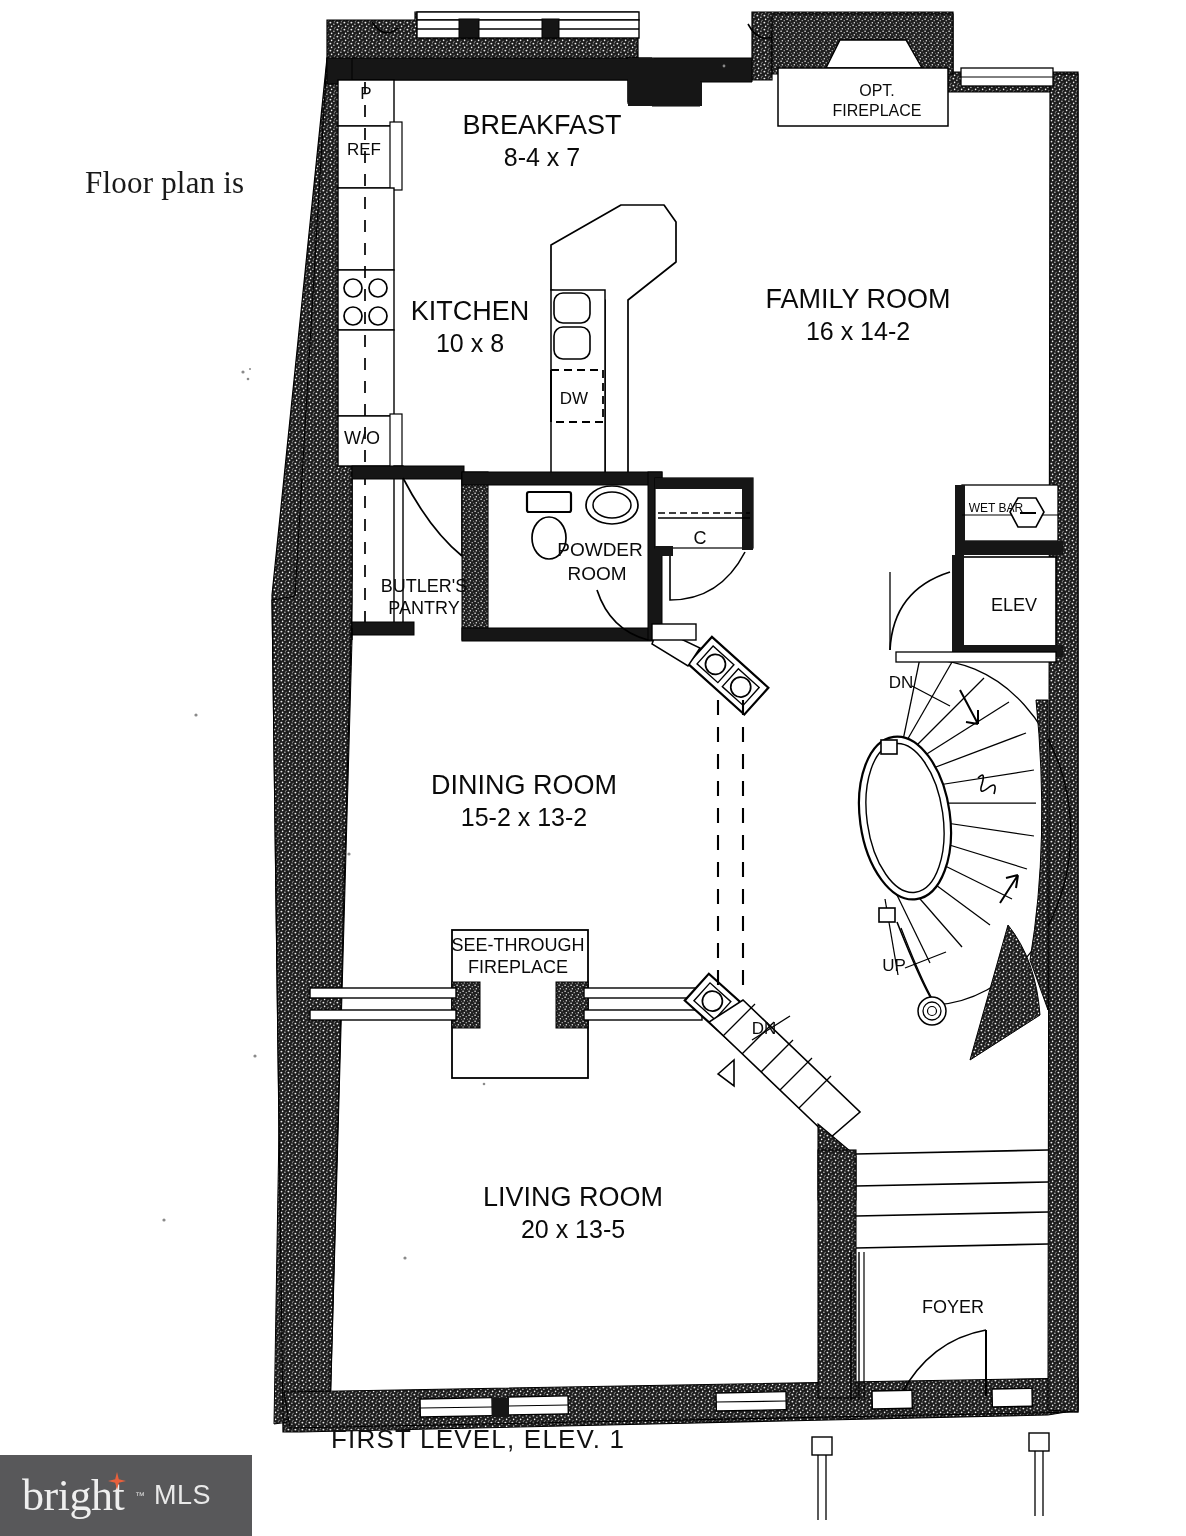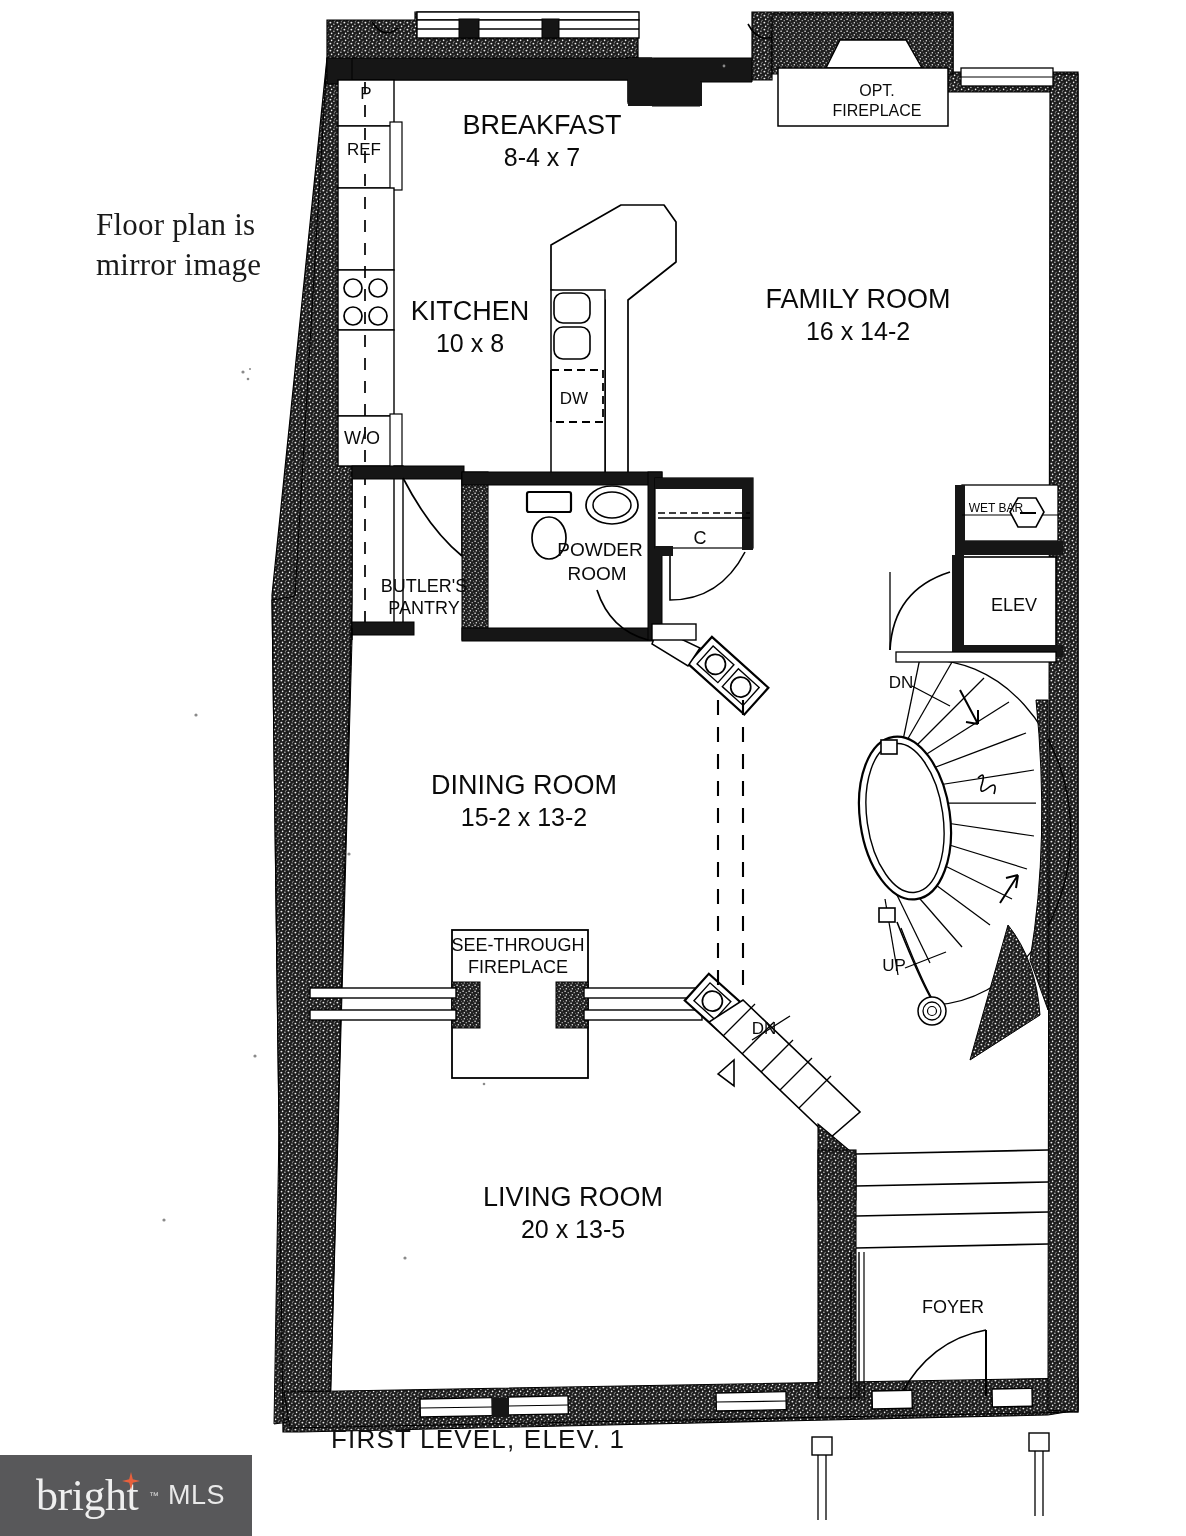--- a/index.html
+++ b/index.html
@@ -3,33 +3,33 @@
 <meta charset="utf-8">
 <title>First Level Floor Plan</title>
 <style>
   html,body{margin:0;padding:0;background:#ffffff;}
   body{width:1186px;height:1536px;position:relative;overflow:hidden;
        font-family:"Liberation Sans", sans-serif;color:#000;}
   #plan{position:absolute;inset:0;}
   svg{display:block;}
 
   .mirror-note{
-    position:absolute; left:96px; top:163px; width:260px;
+    position:absolute; left:85px; top:163px; width:260px;
     font-family:"Liberation Serif", serif;
-    font-size:31px; line-height:1.28; color:#1a1a1a; letter-spacing:.2px;margin-top:42px;
+    font-size:31px; line-height:1.28; color:#1a1a1a; letter-spacing:.2px;
   }
   .caption{
     position:absolute; left:289px; top:1424px;
     font-family:"Liberation Sans", sans-serif;
     font-size:26px; letter-spacing:1.2px; font-weight:400; color:#111;margin-left:42px;
   }
   .watermark{
     position:absolute; left:0px; top:1455px; width:252px; height:81px;
     background:#58585a; display:flex; align-items:center; box-sizing:border-box;
-    padding-left:36px;
+    padding-left:22px;
   }
   .wm-bright{
     font-family:"Liberation Serif", serif; font-size:44px; color:#efefef;
     position:relative; line-height:1; letter-spacing:-0.5px;
   }
   .wm-star{
     position:absolute; right:-2px; top:-2px; width:18px; height:18px; color:#e8603c;
   }
   .wm-tm{font-family:"Liberation Sans",sans-serif;font-size:10px;color:#dcdcdc;
     vertical-align:super;margin-left:11px;}
@@ -396,21 +396,20 @@
     <circle cx="405" cy="1258" r="1.6"></circle>
     <circle cx="724" cy="66" r="1.4"></circle>
     <circle cx="484" cy="1084" r="1.3"></circle>
   </g>
 
 </svg>
 </div>
 
 <div class="mirror-note">
   <div>Floor plan is</div>
-  <div>mirror image</div>
 </div>
 
 <div class="caption">FIRST LEVEL, ELEV. 1</div>
 
 <div class="watermark">
   <span class="wm-bright">
     <span>bright</span>
     <svg class="wm-star" viewBox="0 0 20 20">
       <path d="M10 0 L12 8 L20 10 L12 12 L10 20 L8 12 L0 10 L8 8 Z" fill="#e8603c"></path>
     </svg>

